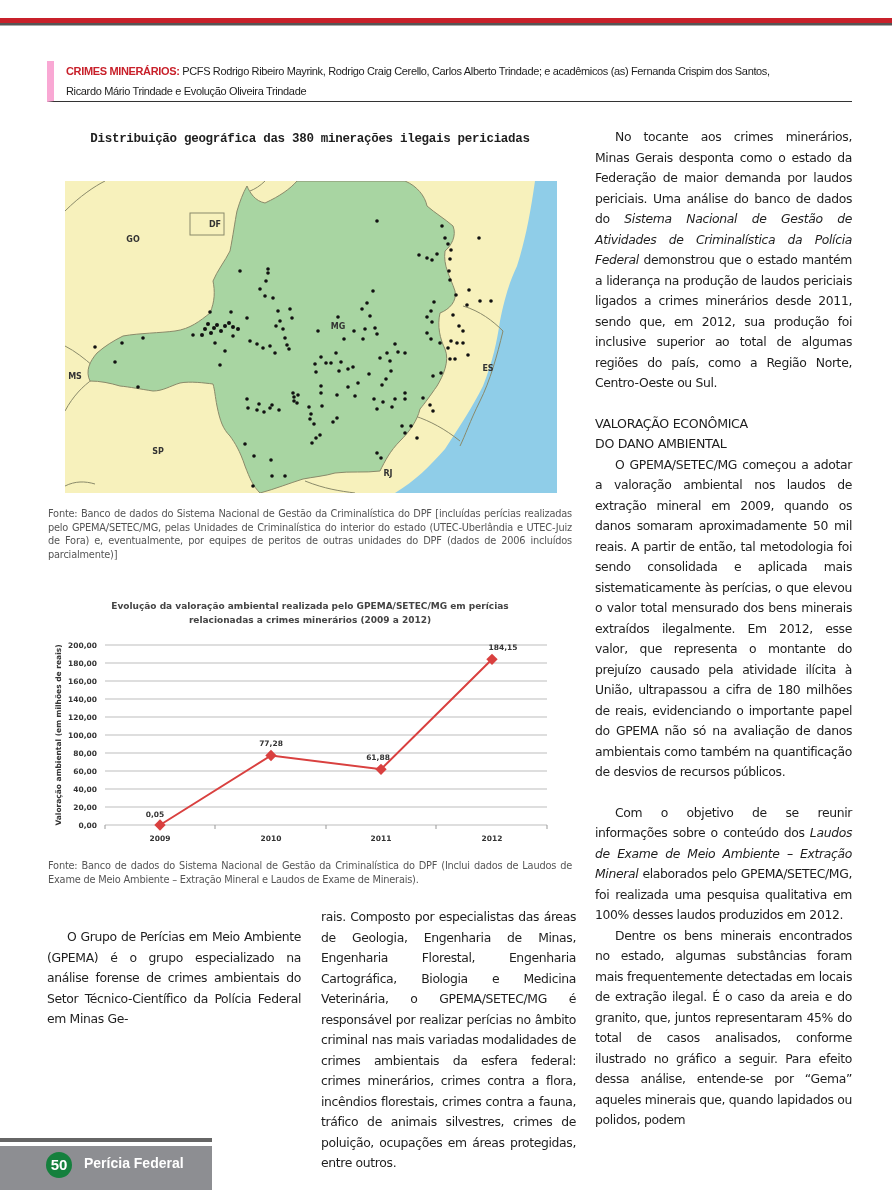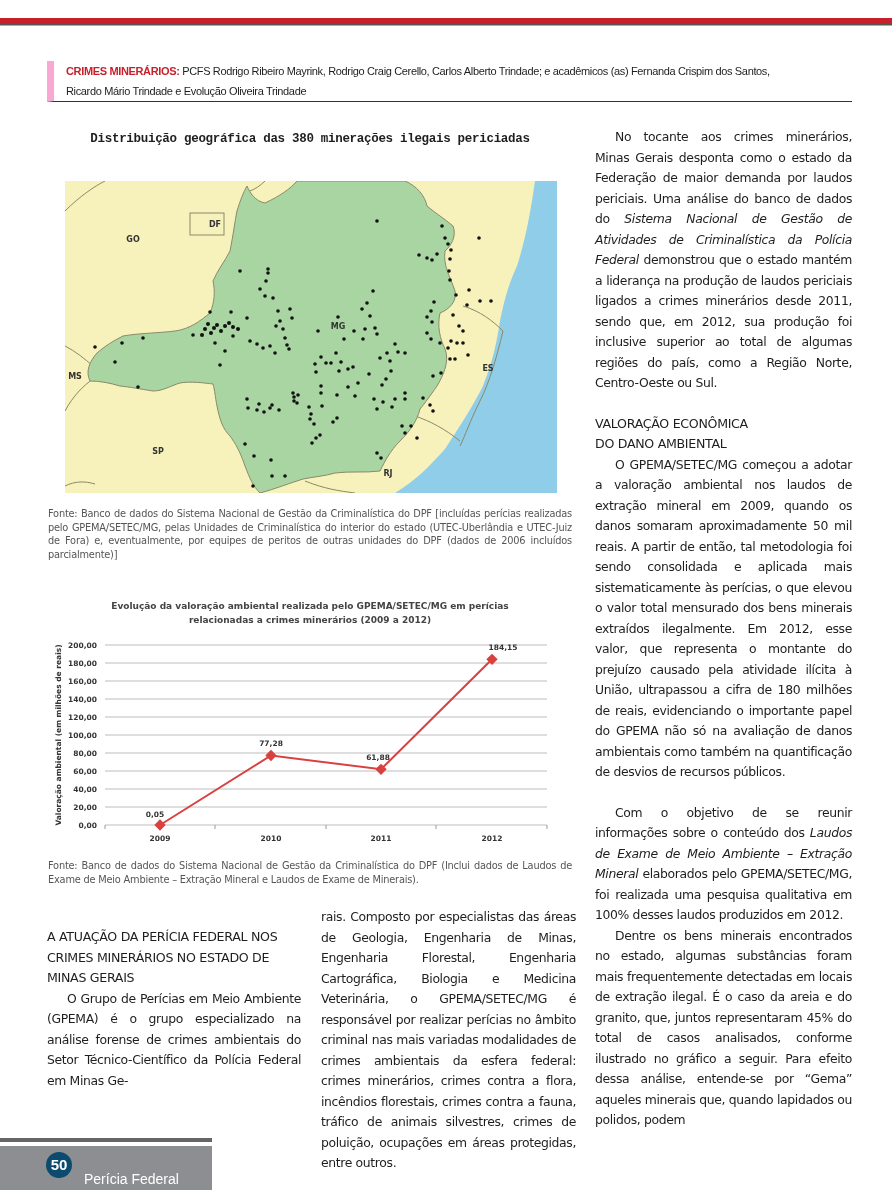--- a/index.html
+++ b/index.html
@@ -48,26 +48,26 @@
   .col i { font-style: italic; }
   .col1 { left: 47px; top: 907px; width: 254px; }
   .col2 { left: 321px; top: 907px; width: 255px; }
   .col3 { left: 595px; top: 127px; width: 257px; }
   .gap { height: 20px; }
 
   .footer-top { position: absolute; left: 0; top: 1138px; width: 212px; height: 4px; background: #666; }
   .footer { position: absolute; left: 0; top: 1146px; width: 212px; height: 44px; background: #8d8e92; }
   .page-num {
     position: absolute; left: 46px; top: 1152px; width: 26px; height: 26px; border-radius: 50%;
-    background: #0c4a6e; color: #fff; font-family: "Liberation Sans", sans-serif; font-weight: bold;
+    background: #15803d; color: #fff; font-family: "Liberation Sans", sans-serif; font-weight: bold;
     font-size: 15px; line-height: 26px; text-align: center;
   }
   .mag-name {
     position: absolute; left: 84px; top: 1155px; color: #fff;
-    font-family: "Liberation Sans", sans-serif; font-weight: normal; font-size: 14px; margin-top: 16px;
+    font-family: "Liberation Sans", sans-serif; font-weight: bold; font-size: 14px;
   }
 </style>
 </head>
 <body>
 
 <div class="topbar-red"></div>
 <div class="topbar-dark"></div>
 <div class="topbar-light"></div>
 
 <div class="byline">
@@ -335,21 +335,20 @@
     <text x="226" y="148">77,28</text>
     <text x="333" y="162">61,88</text>
     <text x="458" y="52">184,15</text>
   </g>
 </svg>
 
 <div class="caption cap2">Fonte: Banco de dados do Sistema Nacional de Gestão da Criminalística do DPF (Inclui dados de Laudos de Exame de Meio Ambiente – Extração Mineral e Laudos de Exame de Minerais).</div>
 
 <div class="col col1">
   <div class="gap"></div>
-  <h3>A ATUAÇÃO DA PERÍCIA FEDERAL NOS CRIMES MINERÁRIOS NO ESTADO DE MINAS GERAIS</h3>
   <p class="ind">O Grupo de Perícias em Meio Ambiente (GPEMA) é o grupo especializado na análise forense de crimes ambientais do Setor Técnico-Científico da Polícia Federal em Minas Ge-</p>
 </div>
 
 <div class="col col2">
   <p>rais. Composto por especialistas das áreas de Geologia, Engenharia de Minas, Engenharia Florestal, Engenharia Cartográfica, Biologia e Medicina Veterinária, o GPEMA/SETEC/MG é responsável por realizar perícias no âmbito criminal nas mais variadas modalidades de crimes ambientais da esfera federal: crimes minerários, crimes contra a flora, incêndios florestais, crimes contra a fauna, tráfico de animais silvestres, crimes de poluição, ocupações em áreas protegidas, entre outros.</p>
 </div>
 
 <div class="col col3">
   <p class="ind"><span>No tocante aos crimes minerários, Minas Gerais desponta como o estado da Federação de maior demanda por laudos periciais. Uma análise do banco de dados do </span><i>Sistema Nacional de Gestão de Atividades de Criminalística da Polícia Federal</i><span> demonstrou que o estado mantém a liderança na produção de laudos periciais ligados a crimes minerários desde 2011, sendo que, em 2012, sua produção foi inclusive superior ao total de algumas regiões do país, como a Região Norte, Centro-Oeste ou Sul.</span></p>
   <div class="gap"></div>

